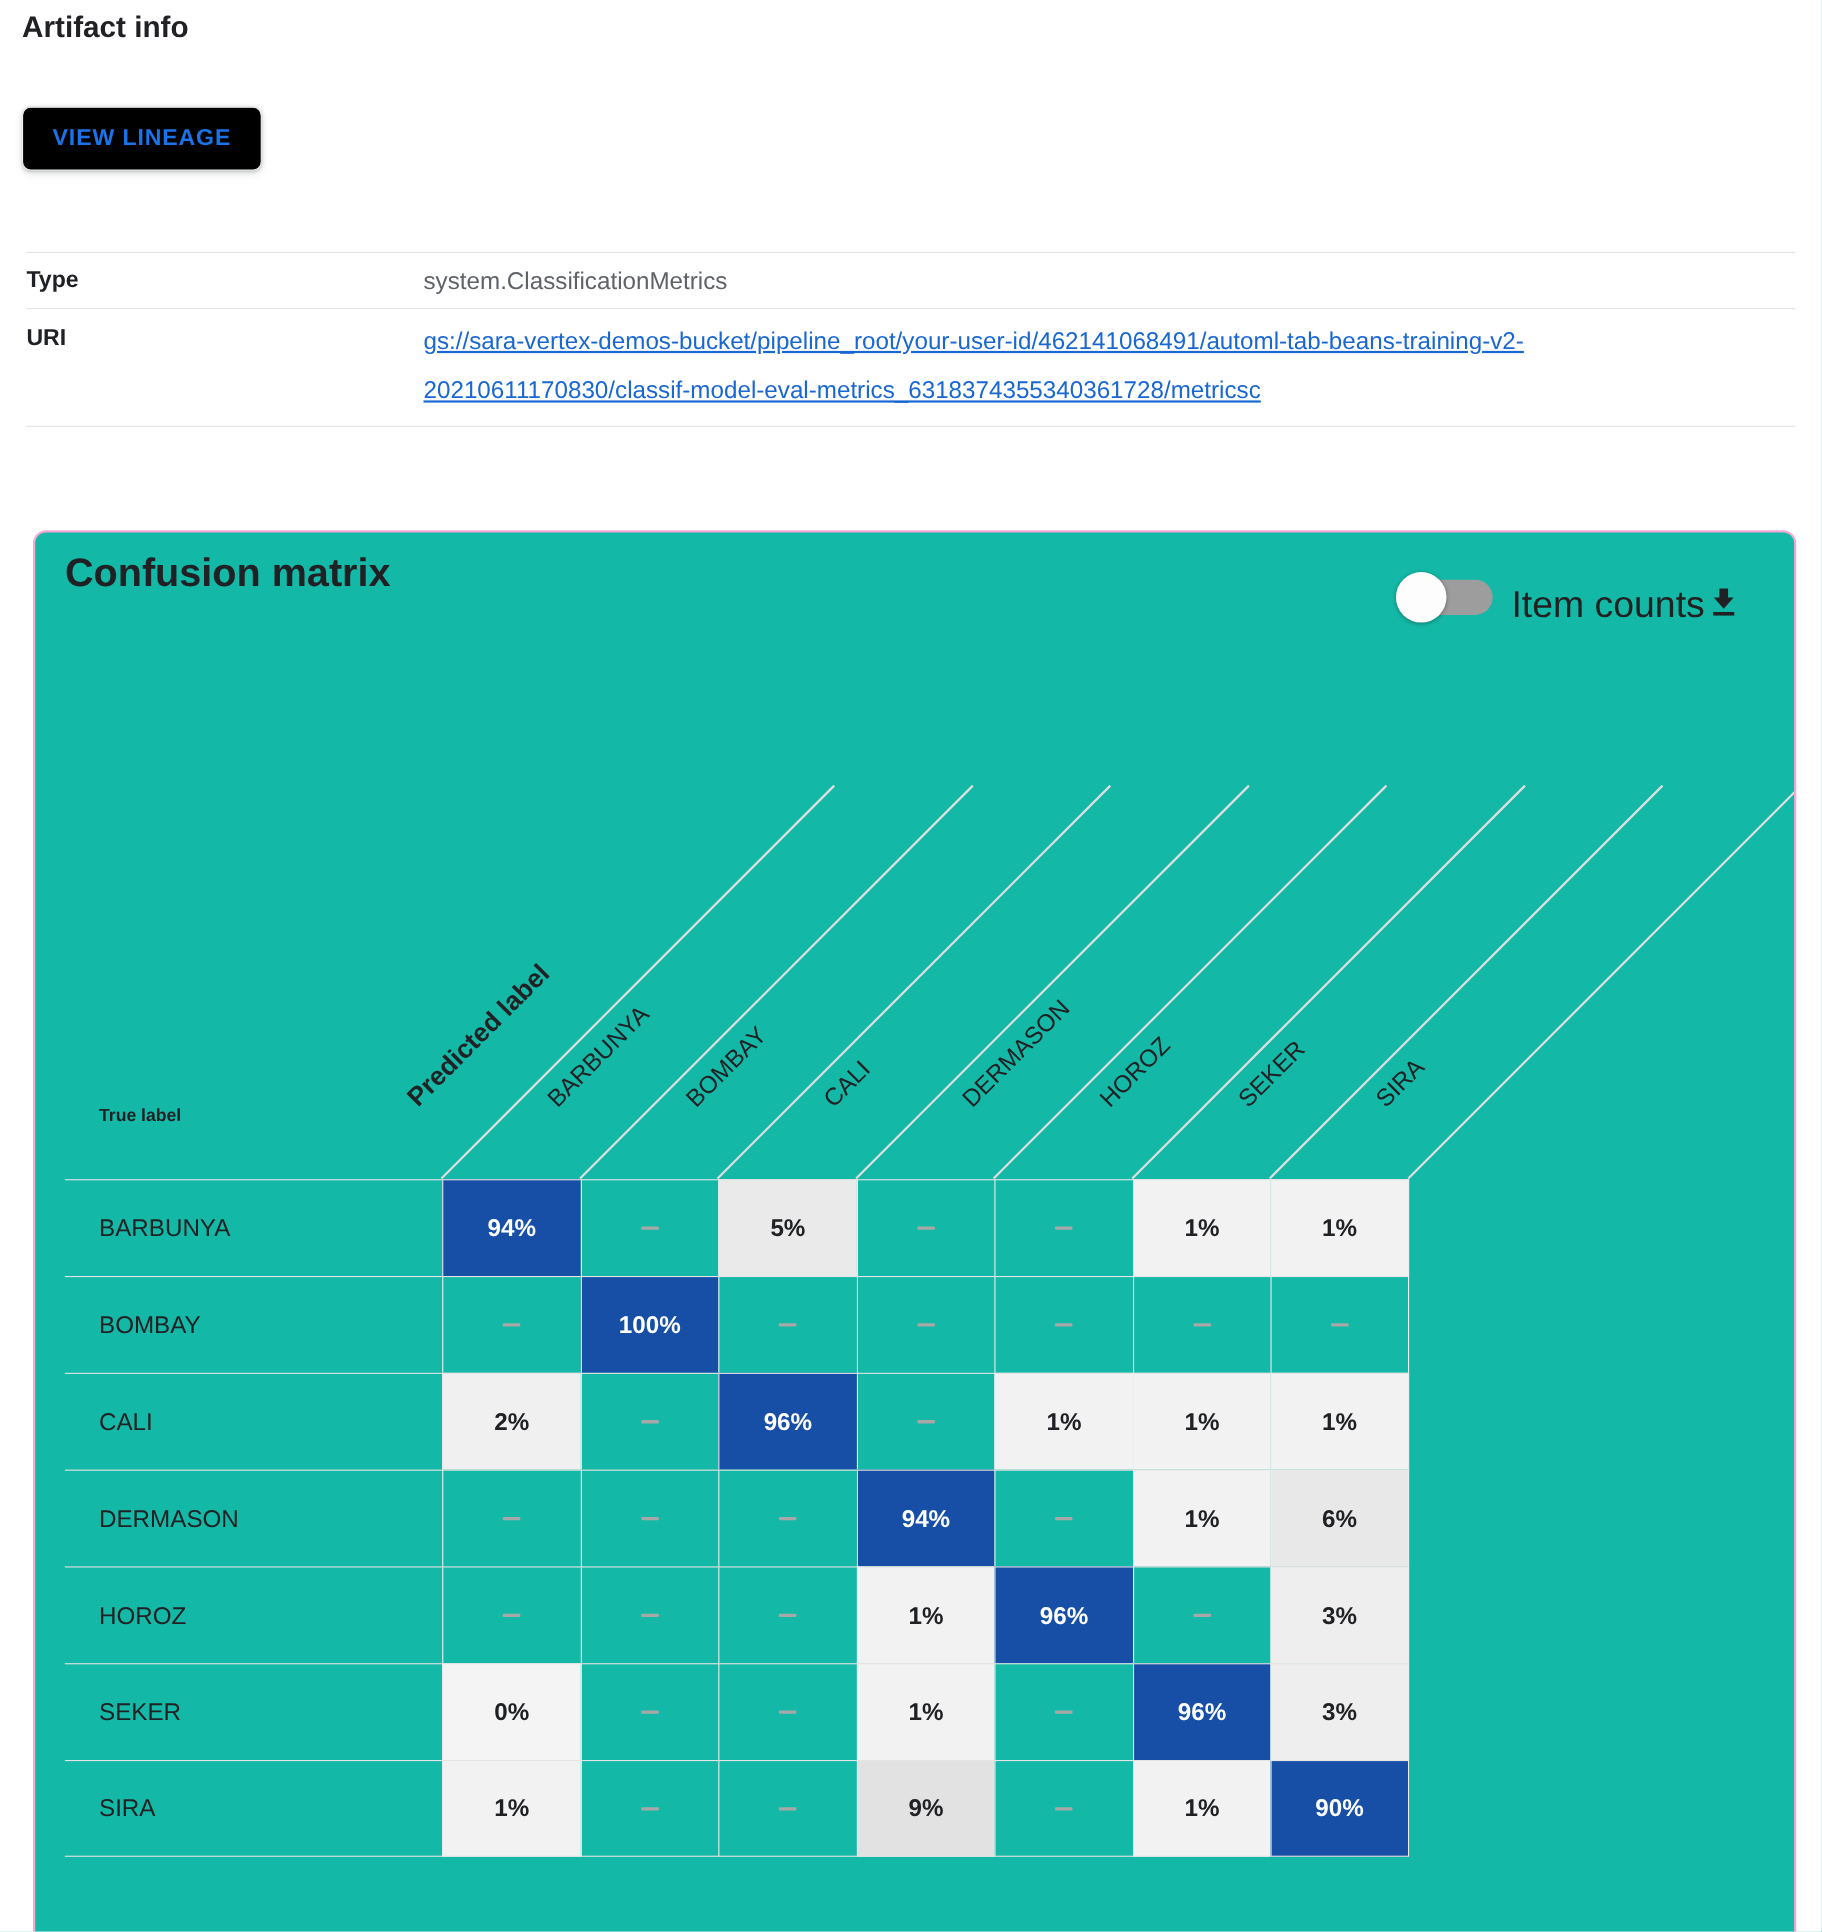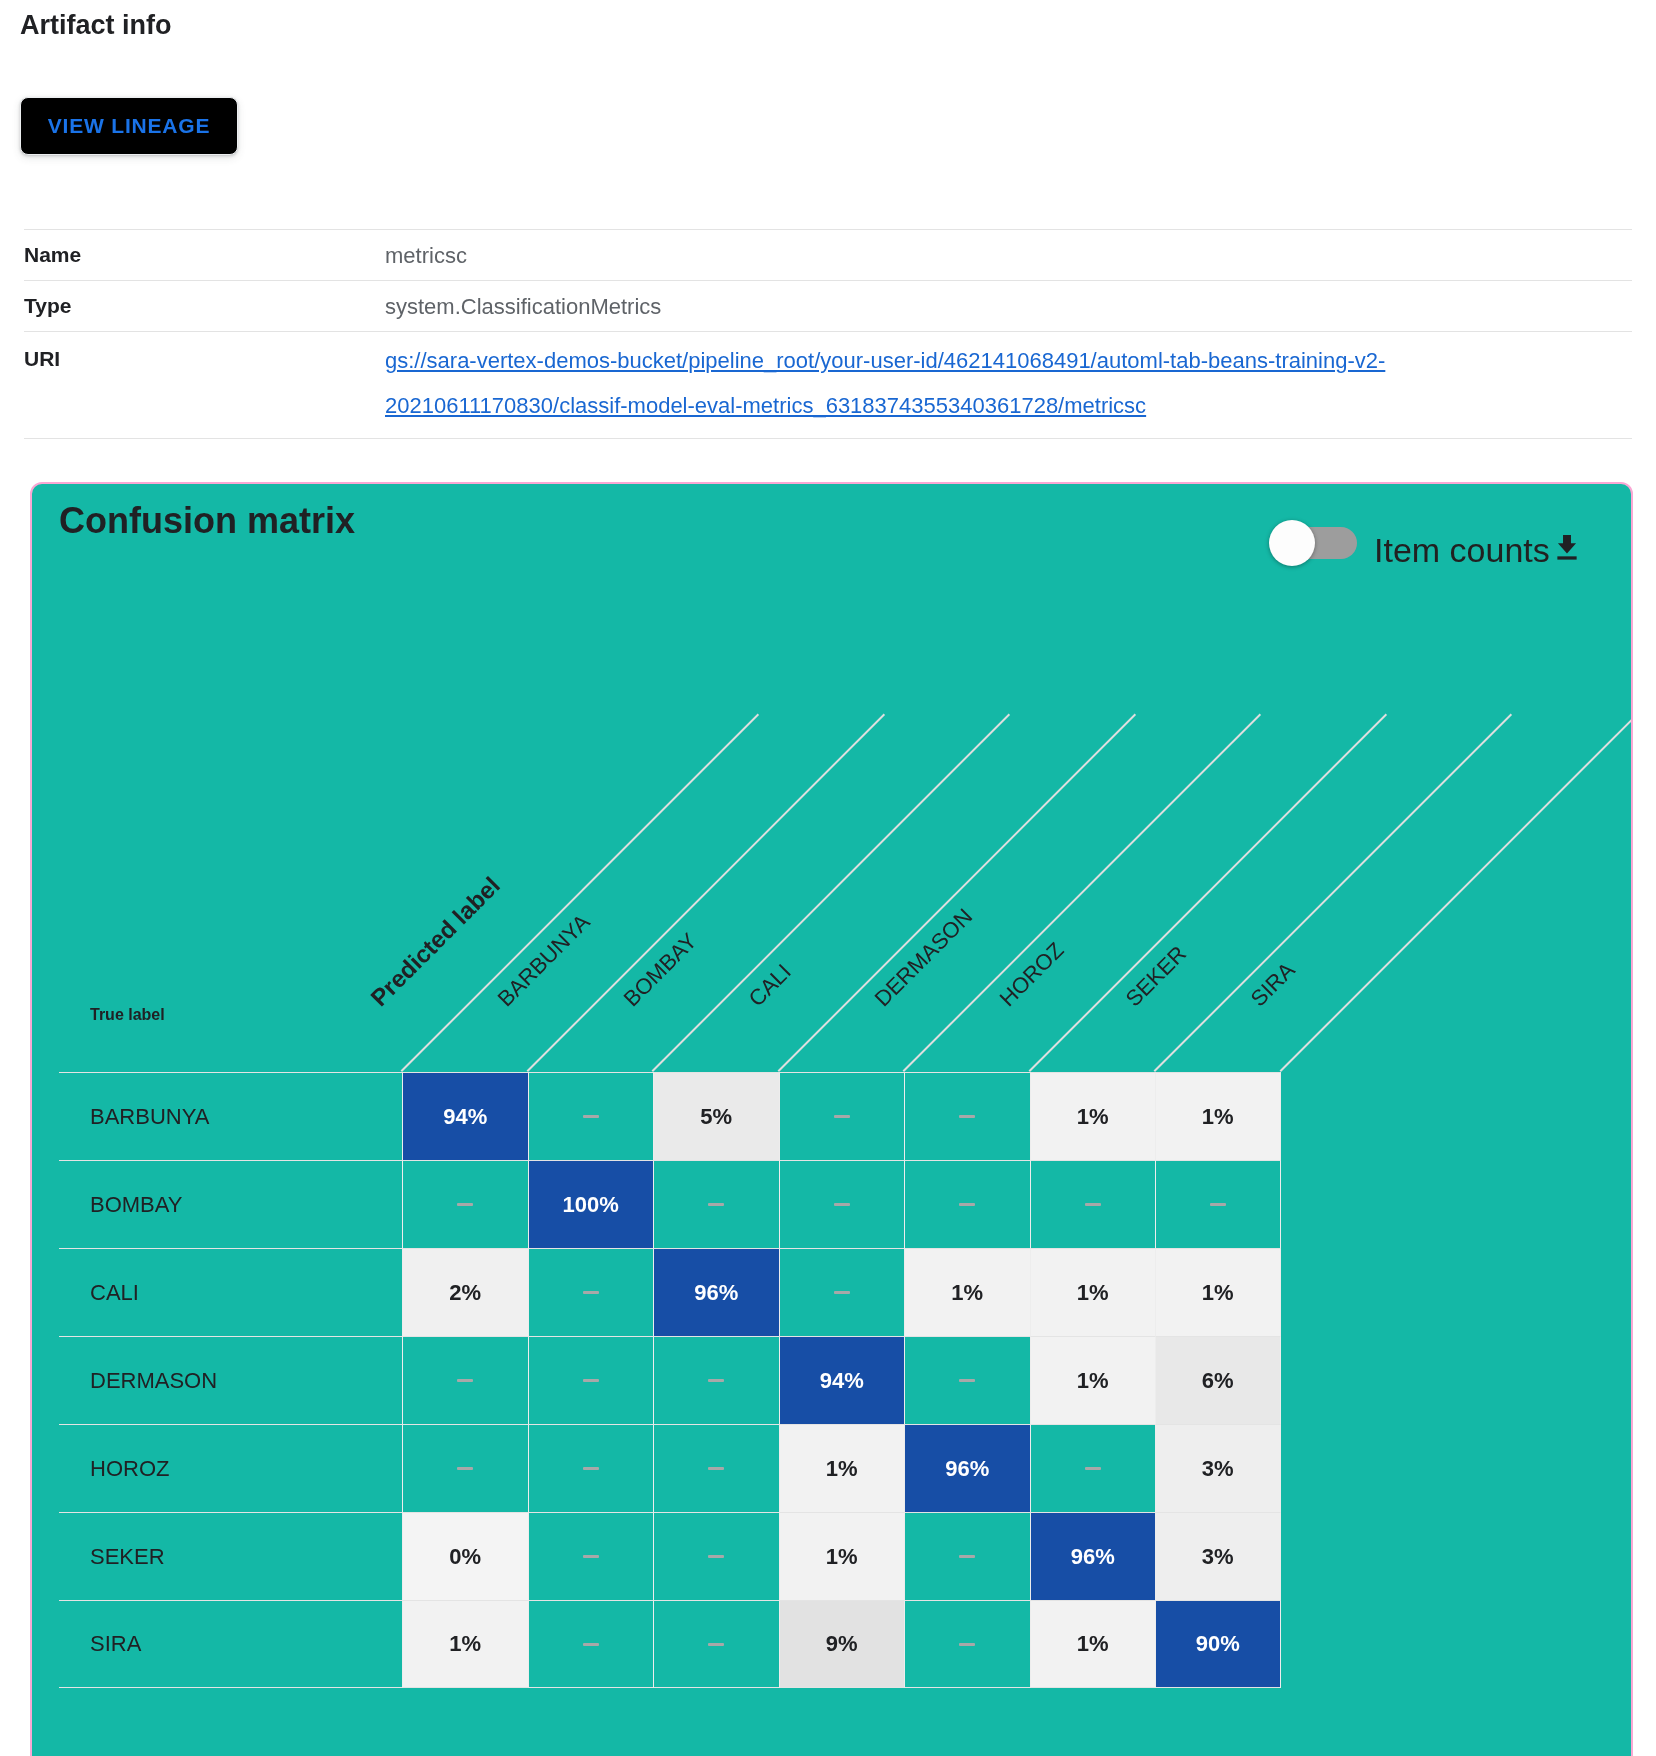--- a/index.html
+++ b/index.html
@@ -78,24 +78,20 @@
   .dash { width:16px; height:3px; background:#a8a8a8; border-radius:1px; }
 </style>
 </head>
 <body>
 
 <div class="abs page-title">Artifact info</div>
 
 <button class="abs lineage-btn">VIEW LINEAGE</button>
 
 <div class="abs info-table">
-    <div class="info-row">
-      <div class="info-label">Name</div>
-      <div class="info-value">metricsc</div>
-    </div>
     <div class="info-row">
       <div class="info-label">Type</div>
       <div class="info-value">system.ClassificationMetrics</div>
     </div>
     <div class="info-row tall">
       <div class="info-label">URI</div>
       <div class="info-value">
         <span class="uri-link">gs://sara-vertex-demos-bucket/pipeline_root/your-user-id/462141068491/automl-tab-beans-training-v2-20210611170830/classif-model-eval-metrics_6318374355340361728/metricsc</span>
       </div>
     </div>

